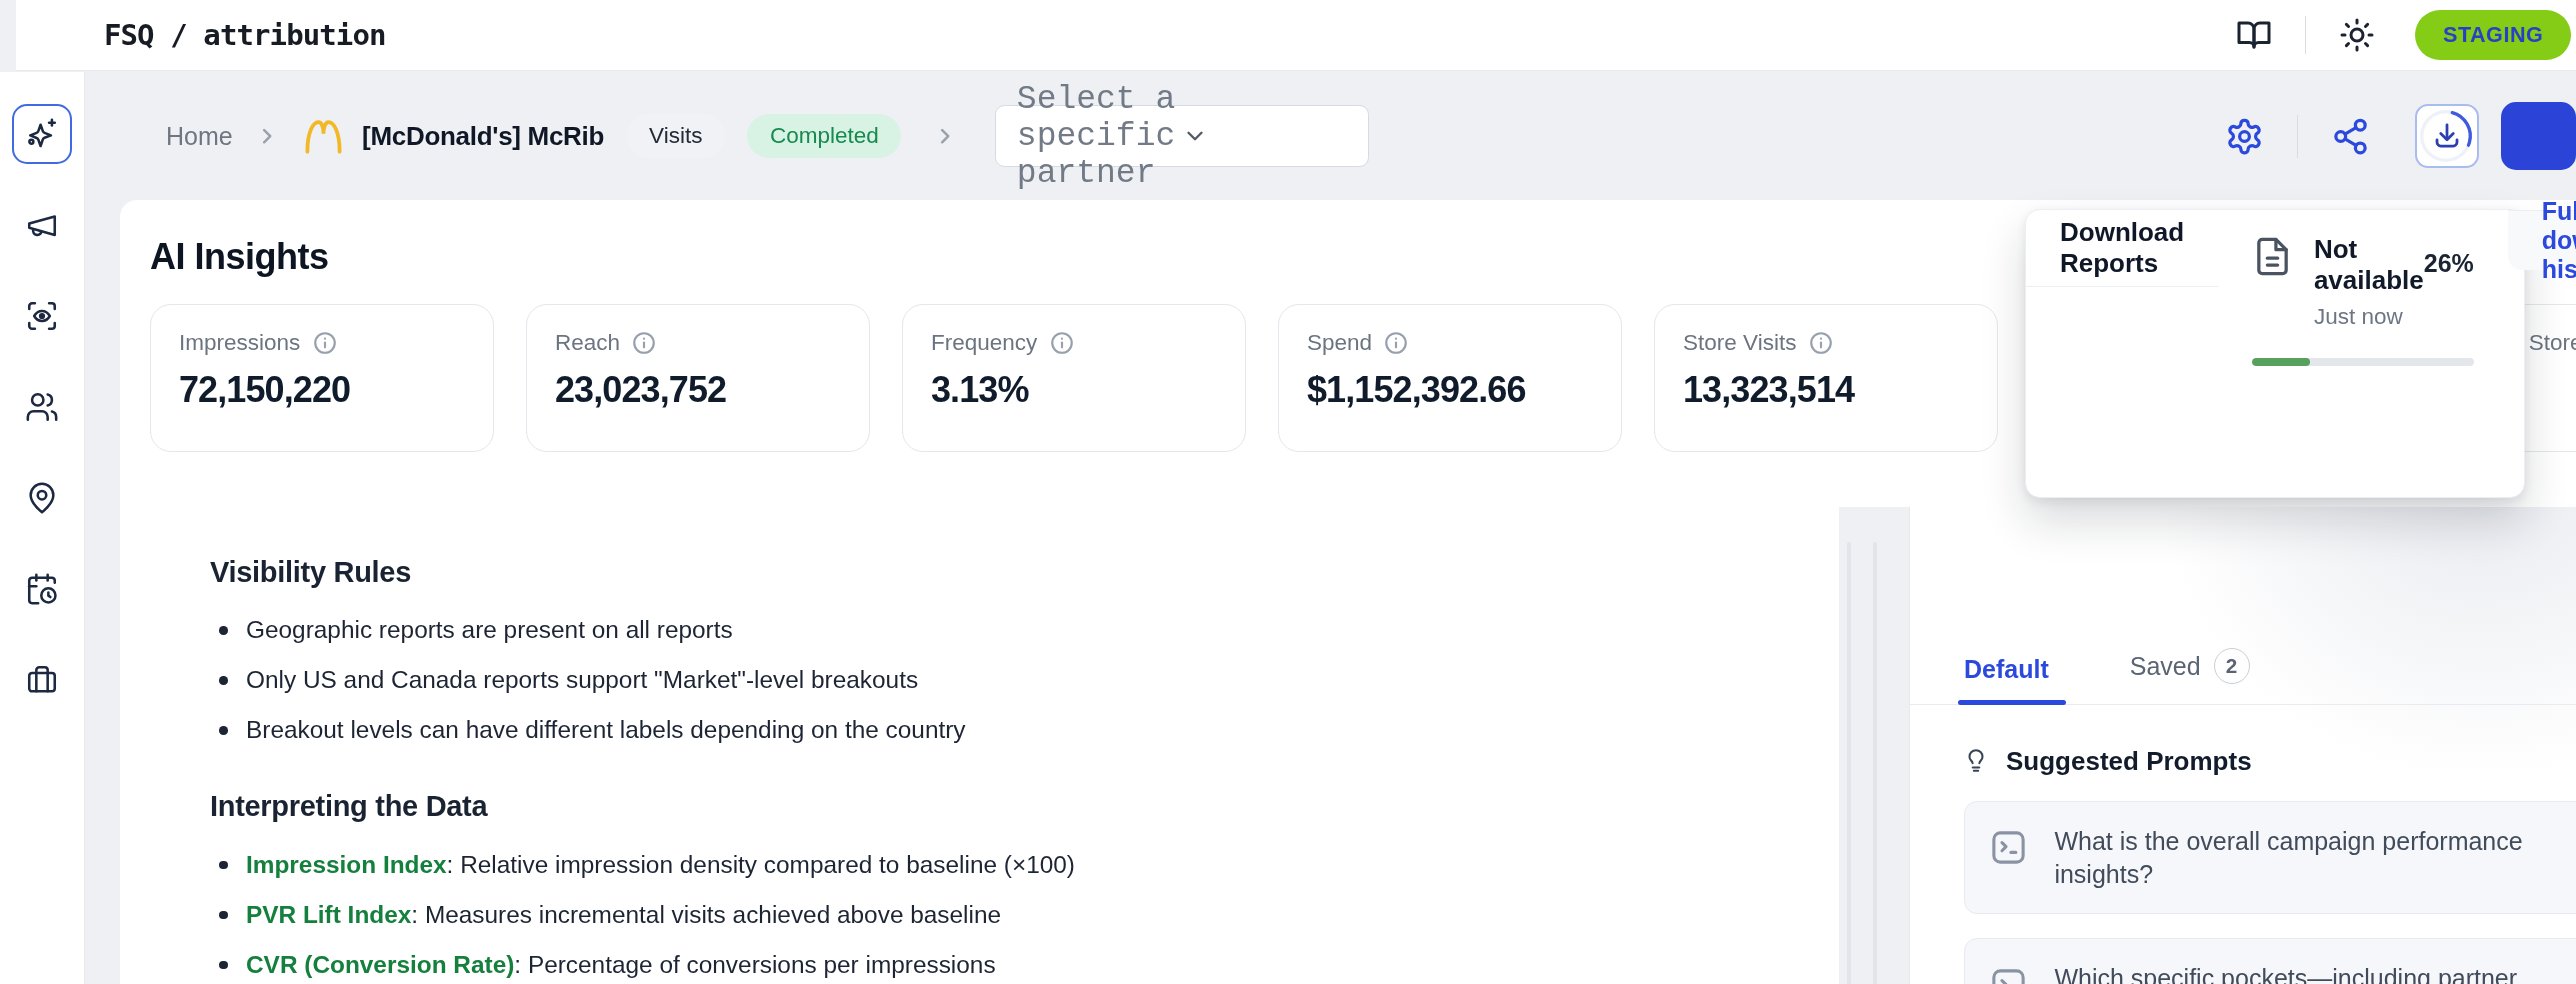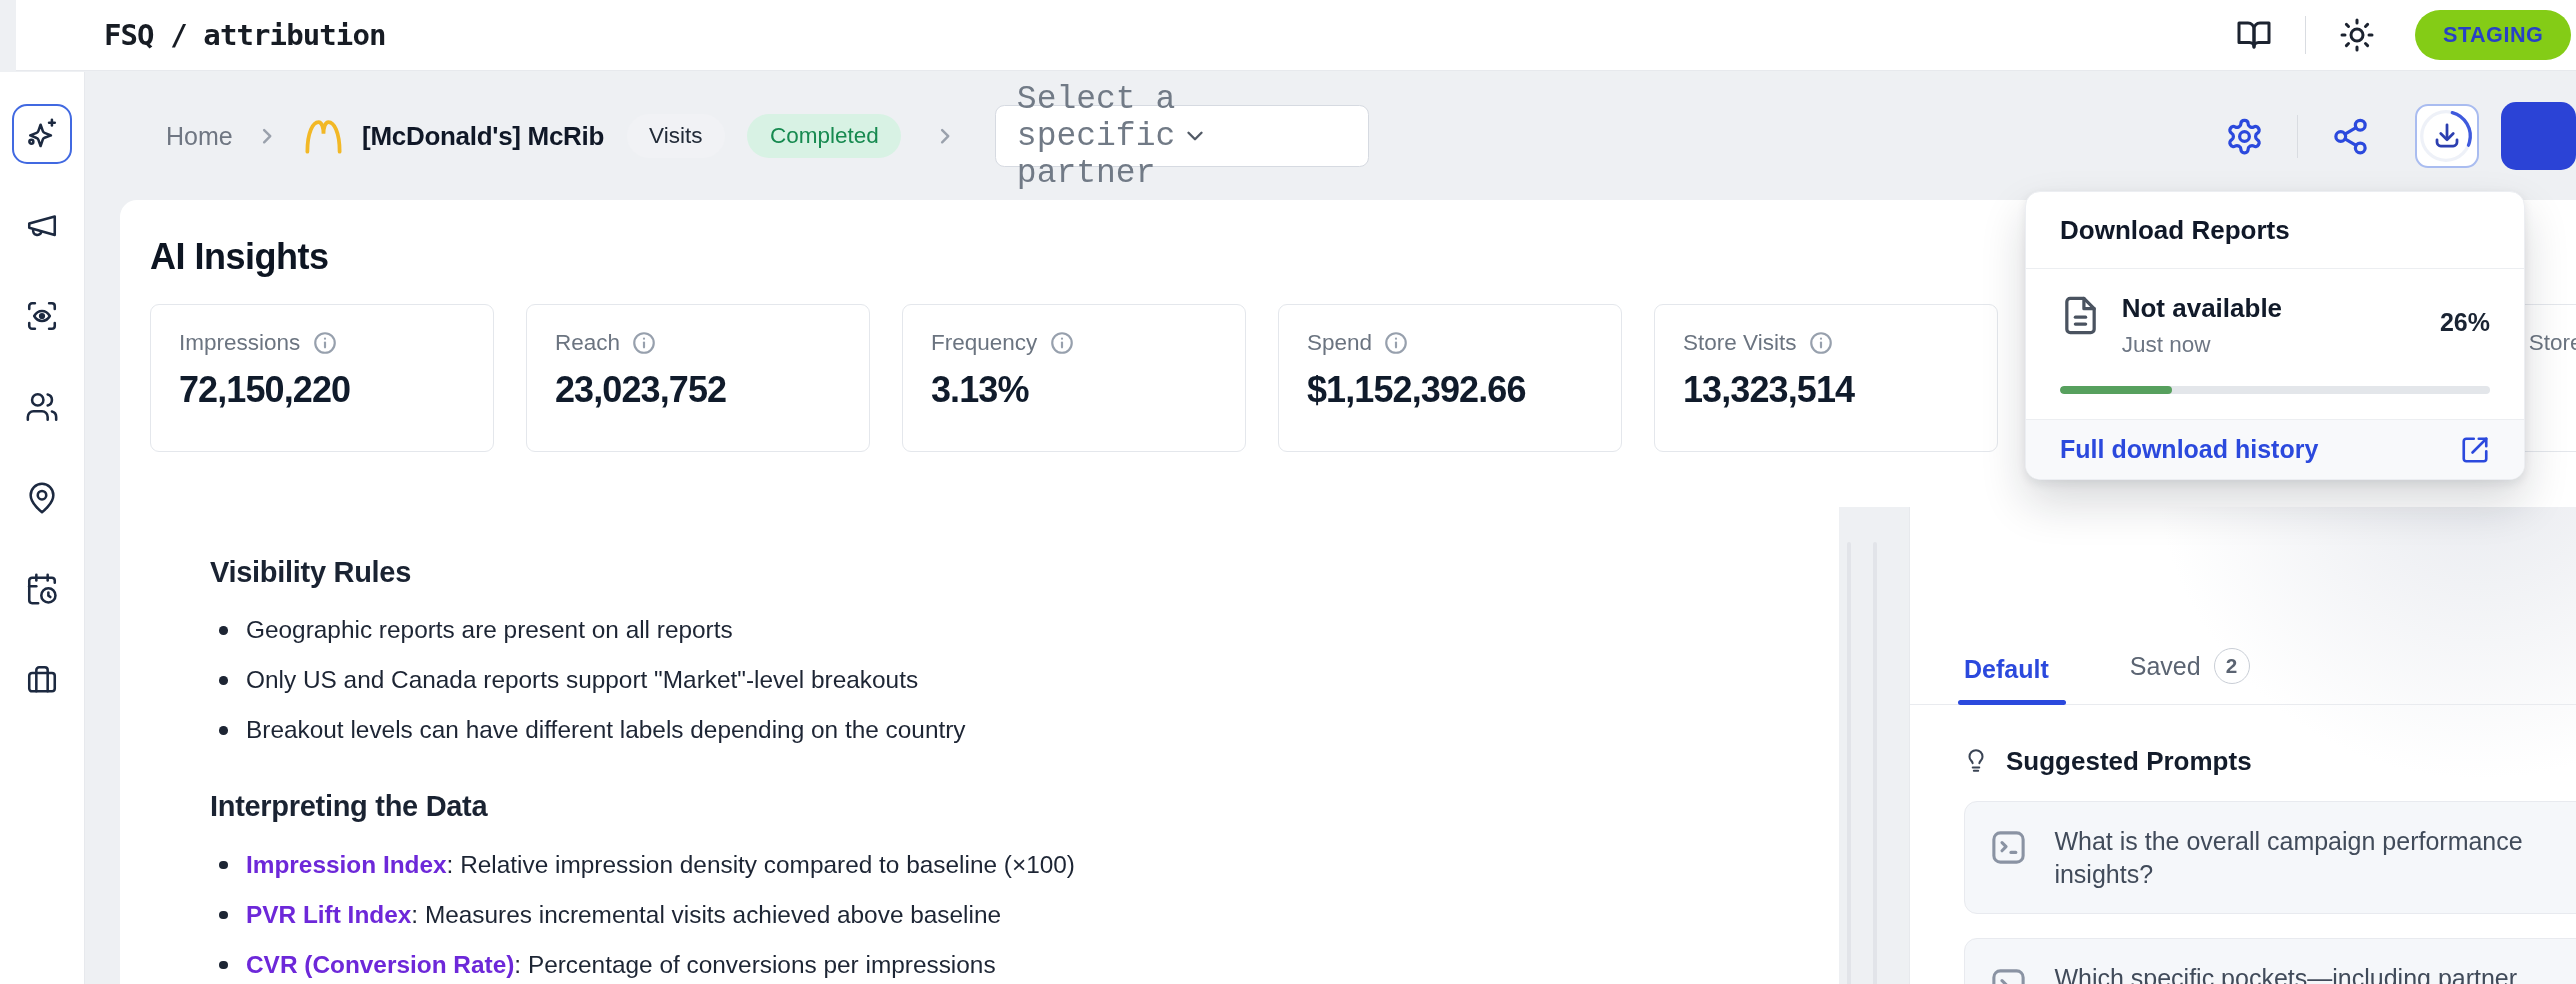--- a/index.html
+++ b/index.html
@@ -44,37 +44,37 @@
   .dl-btn { position:relative; width:64px; height:64px; margin-left:38px; background:#fff; border:2.8px solid #a9bcf0;
     border-radius:13px; display:flex; align-items:center; justify-content:center; color:#2c3fb0; cursor:pointer; }
   .dl-arc { position:absolute; inset:1.9px; }
   .primary-stub { width:75px; height:68px; margin-left:22.5px; background:#2b43d6; border-radius:15px; cursor:pointer; }
 
   
   .content-band { position:absolute; left:120px; top:200px; right:0; height:307px; background:#fff;
     border-radius:17px 0 0 0; padding:36px 0 0 30px; overflow:hidden; z-index:1; }
   .page-title { font-size:36px; font-weight:800; color:#0d1522; letter-spacing:-0.5px; }
   .metric-row { display:flex; gap:32px; margin-top:26px; }
-  .metric-card { flex:0 0 344px; height:148px; background:#fff; border:0.9px solid #e4e7ec; border-radius:9px;
+  .metric-card { flex:0 0 344px; height:148px; background:#fff; border:0.9px solid #e4e7ec; border-radius:21px;
     padding:25px 28px; }
   .metric-card.spacer { border-color:#e4e7ec; }
   .metric-label { display:flex; align-items:center; gap:11.3px; color:#6b7480; font-size:22.5px; }
   .metric-label .inf { color:#97a0ad; }
   .metric-value { margin-top:13px; font-size:36px; font-weight:700; color:#101b2b; letter-spacing:-0.9px; }
 
   
   .doc-area { position:absolute; left:120px; top:507px; width:1719px; height:489px; background:#fff;
     padding:49px 56px 0 90px; z-index:1; }
   .doc-h { font-size:29px; font-weight:700; color:#1a2332; letter-spacing:-0.3px; }
   .doc-h + ul { margin-top:24.4px; }
   .doc-area ul { list-style:none; }
   .doc-area li { position:relative; padding-left:36px; font-size:24.4px; color:#1d2534; line-height:34px; margin-bottom:16px; }
   .doc-area li::before { content:""; position:absolute; left:9.4px; top:13px; width:8.5px; height:8.5px; border-radius:50%; background:#1d2534; }
   .sect2 { margin-top:43px; }
-  .doc-area b { font-weight:700; color:#6d28d9; }
+  .doc-area b { font-weight:700; color:#15803d; }
 
   
   .gutter-line { position:absolute; width:3.8px; border-radius:2.8px; background:#e2e4e9; top:542px; height:489px; z-index:2; }
   .gl-1 { left:1847px; } .gl-2 { left:1873px; }
 
   
   .right-panel { position:absolute; left:1909px; top:507px; width:714px; height:477px; background:#fff;
     border-left:0.9px solid #e7e9ed; z-index:3;
     background-image:radial-gradient(circle at 80% -56px, #e7e9ee 0%, rgba(255,255,255,0) 42%); }
   .tabs { display:flex; align-items:flex-end; margin:141px 0 0 54px; }
@@ -87,23 +87,23 @@
   .tab-rule { height:0.9px; background:#e9ebef; margin-top:-0.9px; }
   .suggested-head { display:flex; align-items:center; gap:17px; margin:41px 0 0 53px; }
   .suggested-head .ttl { font-size:26px; font-weight:700; color:#131c2b; }
   .bulb { color:#3a4454; }
   .prompt-card { margin:24.4px 0 0 54px; width:648px; min-height:90px; background:#f5f7fa; border:0.9px solid #e8eaef;
     border-radius:13px; display:flex; gap:26px; padding:22.5px 24.4px; cursor:pointer; }
   .prompt-card .picon { color:#8a93a3; flex:0 0 39px; margin-top:3.8px; }
   .prompt-card .ptext { font-size:25px; color:#414b5a; line-height:33px; max-width:526px; }
 
   
-  .dl-popover { position:absolute; left:2025px; top:191px; width:500px; height:289px; background:#fff;
+  .dl-popover { position:absolute; left:2025px; top:209px; width:500px; height:289px; background:#fff;
     border:0.9px solid #eceef2; border-radius:15px; box-shadow:0 22.5px 45px rgba(16,24,40,.16), 0 3.8px 9.4px rgba(16,24,40,.08);
-    z-index:100; display:flex; flex-direction:column; }
+    z-index:100; display:flex; }
   .pop-head { height:77px; display:flex; align-items:center; padding:0 34px; border-bottom:0.9px solid #eceef1; }
   .pop-head .t { font-size:26px; font-weight:700; color:#101828; }
   .pop-body { flex:1; padding:24.4px 34px 0; }
   .pop-row { display:flex; align-items:flex-start; }
   .file-ic { color:#4a5360; margin-right:20.7px; margin-top:1.9px; }
   .pop-name { font-size:26px; font-weight:700; color:#111a29; }
   .pop-time { font-size:22.5px; color:#6d7684; margin-top:7.5px; }
   .pop-pct { margin-left:auto; font-size:25px; font-weight:600; color:#1a2433; margin-top:15px; }
   .progress-track { margin-top:28px; height:8.5px; background:#e3e6ea; border-radius:5.6px; overflow:hidden; }
   .progress-fill { height:100%; background:#57a05e; border-radius:5.6px; }

